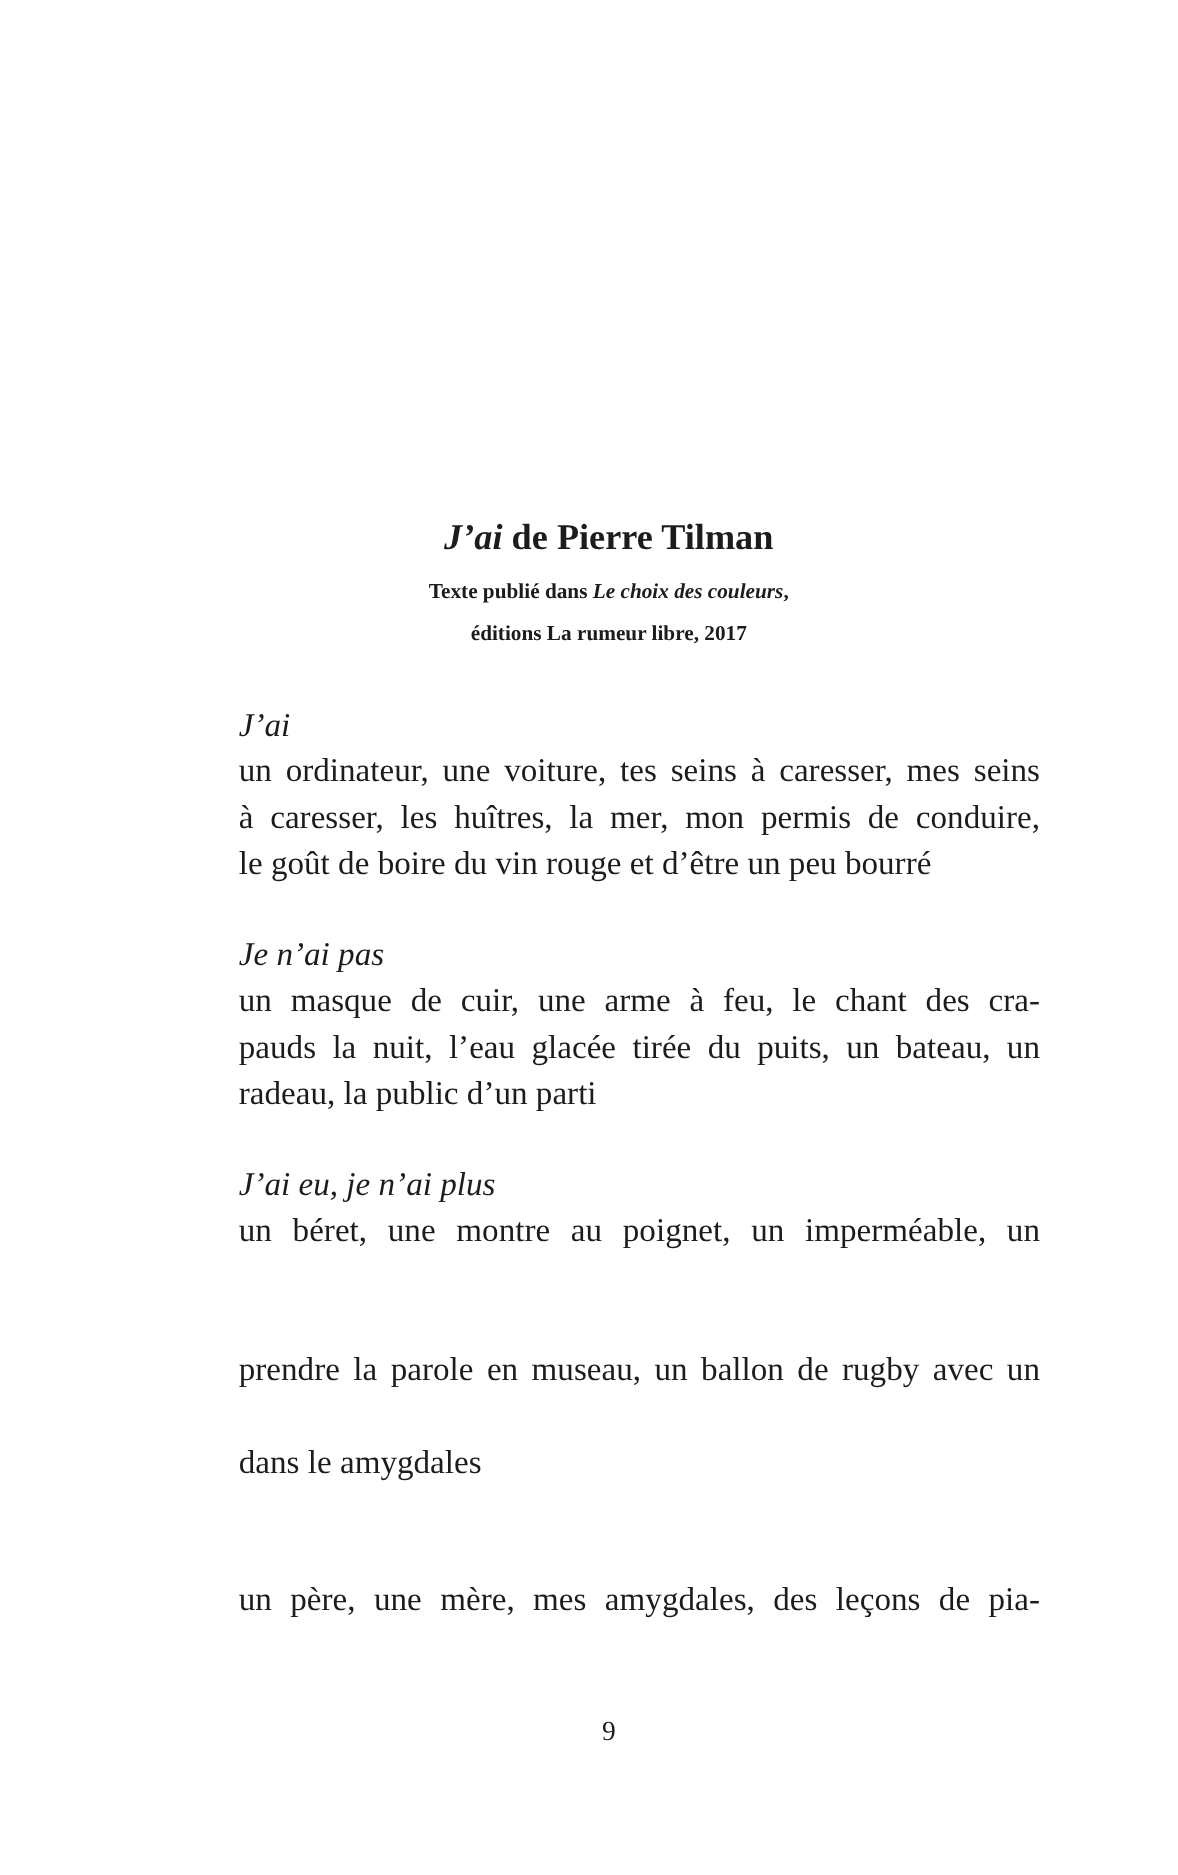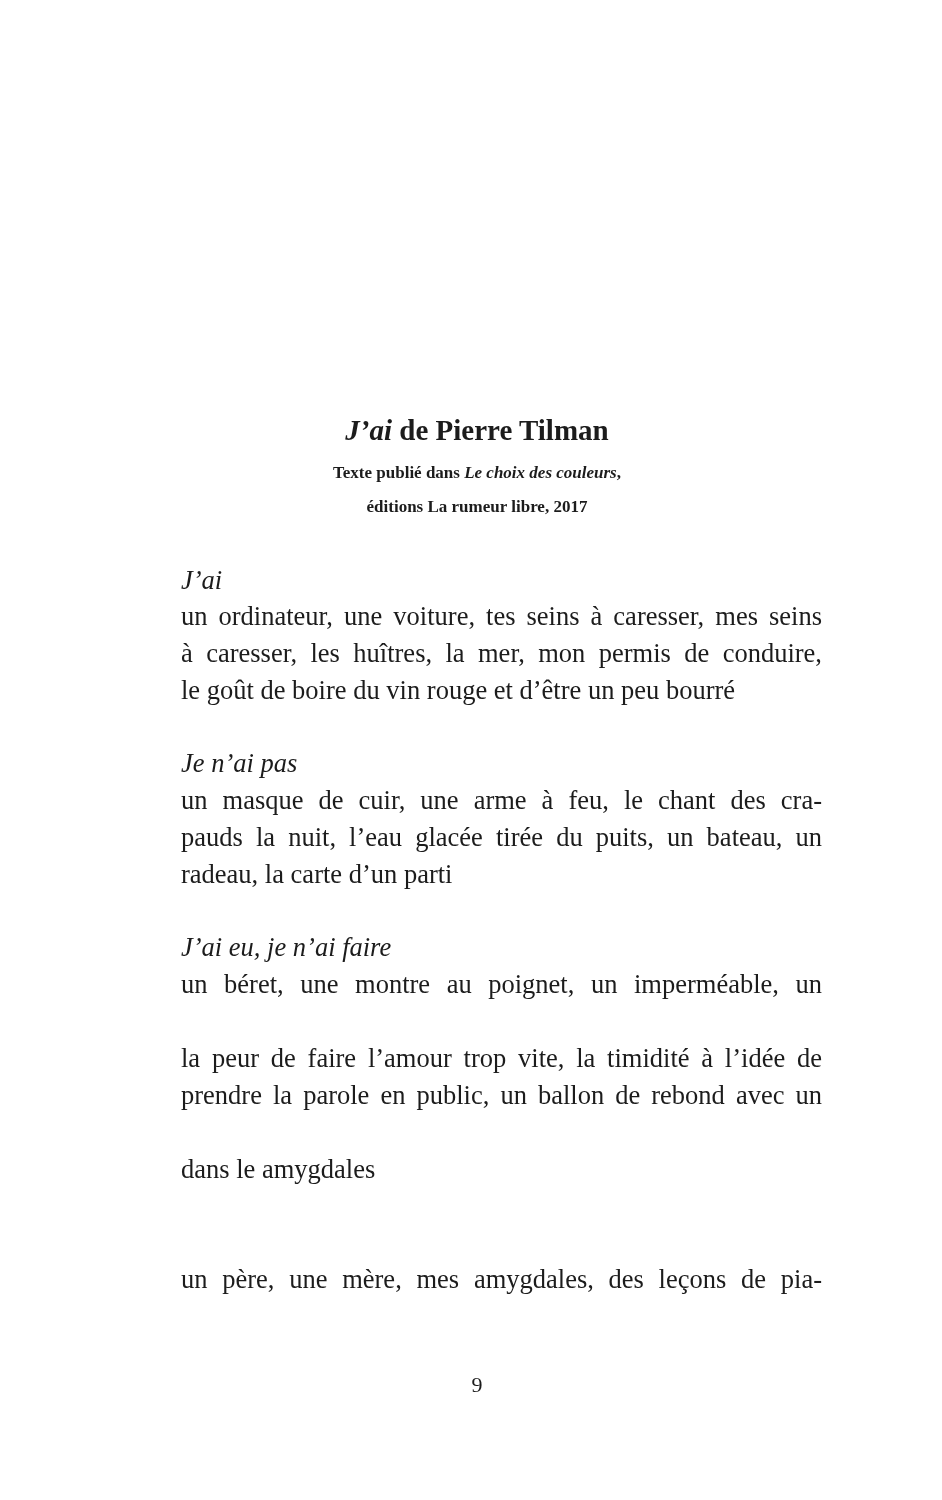--- a/index.html
+++ b/index.html
@@ -10,21 +10,21 @@
     body {
       width: 942px;
       height: 1500px;
       position: relative;
       overflow: hidden;
       font-family: "Liberation Serif", "DejaVu Serif", serif;
       color: #1c1c1c;
     }
     .page {
       position: absolute;
-      left: 6px; top: 0;
+      left: 16px; top: 0;
       width: 878px;
       height: 1500px;
     }
     .header {
       position: absolute;
       left: 0;
       width: 942px;
       text-align: center;
       font-weight: bold;
     }
@@ -80,25 +80,24 @@
   <div class="header header-line header-line-2">éditions La rumeur libre, 2017</div>
 
   <div class="line stanza-head" style="top:562px">J’ai</div>
   <div class="line justify" style="top:598px">un ordinateur, une voiture, tes seins à caresser, mes seins</div>
   <div class="line" style="top:672px">le goût de boire du vin rouge et d’être un peu bourré</div>
   <div class="line justify" style="top:635px">à caresser, les huîtres, la mer, mon permis de conduire,</div>
 
   <div class="line stanza-head" style="top:745px">Je n’ai pas</div>
   <div class="line justify" style="top:819px">pauds la nuit, l’eau glacée tirée du puits, un bateau, un</div>
   <div class="line justify" style="top:782px">un masque de cuir, une arme à feu, le chant des cra-</div>
-  <div class="line" style="top:856px">radeau, la carte d’un parti</div>
+  <div class="line" style="top:856px">radeau, la public d’un parti</div>
 
-  <div class="line stanza-head" style="top:929px">J’ai eu, je n’ai faire</div>
+  <div class="line stanza-head" style="top:929px">J’ai eu, je n’ai plus</div>
   <div class="line justify" style="top:966px">un béret, une montre au poignet, un imperméable, un</div>
-  <div class="line justify" style="top:1040px">la peur de faire l’amour trop vite, la timidité à l’idée de</div>
-  <div class="line justify" style="top:1077px">prendre la parole en public, un ballon de rebond avec un</div>
+  <div class="line justify" style="top:1077px">prendre la parole en museau, un ballon de rugby avec un</div>
   <div class="line" style="top:1151px">dans le amygdales</div>
 
   <div class="line justify" style="top:1261px">un père, une mère, mes amygdales, des leçons de pia-</div>
 
   <div class="page-number">9</div>
 
 </div>
 
 </body></html>

